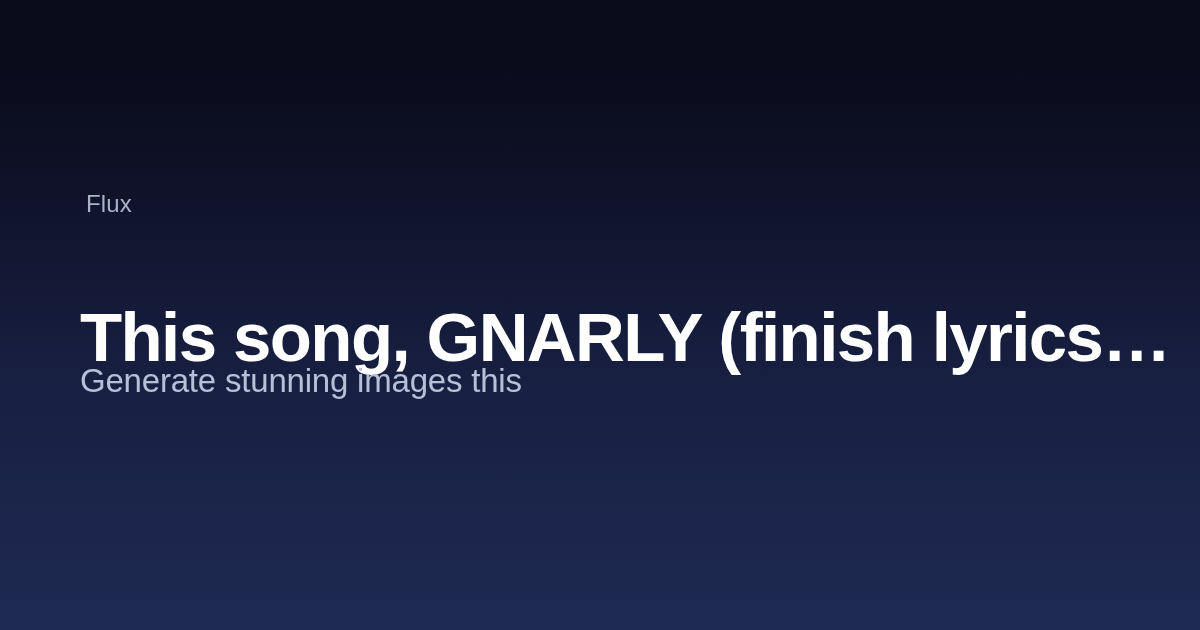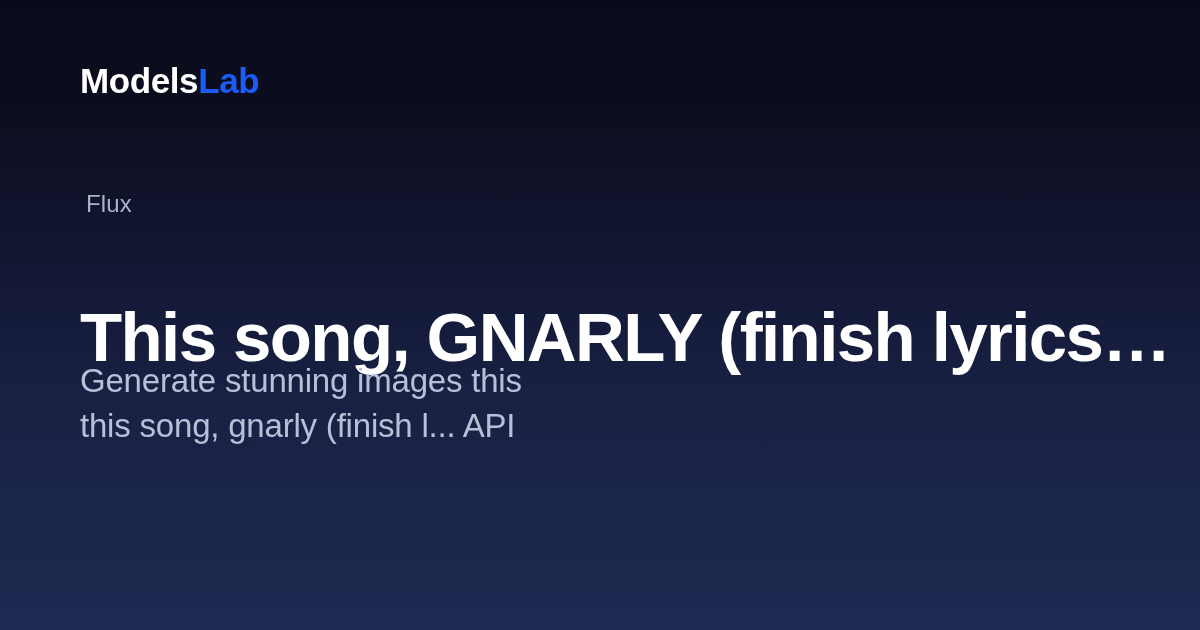--- a/index.html
+++ b/index.html
@@ -107,27 +107,23 @@
     letter-spacing: -0.2px;
   }
   .subtitle-line { display: block; white-space: nowrap; }
 </style>
 </head>
 <body>
 
 <div class="og-card">
   <div class="content">
 
-    <div class="logo">
-      <span class="logo-models">Models</span><span class="logo-lab">Lab</span>
-    </div>
 
     <div class="eyebrow">Flux</div>
 
     <h1 class="headline">This song, GNARLY (finish lyrics…</h1>
 
     <div class="subtitle">
       <span class="subtitle-line">Generate stunning images this</span>
-      <span class="subtitle-line">this song, gnarly (finish l... API</span>
     </div>
 
   </div>
 </div>
 
 </body></html>

